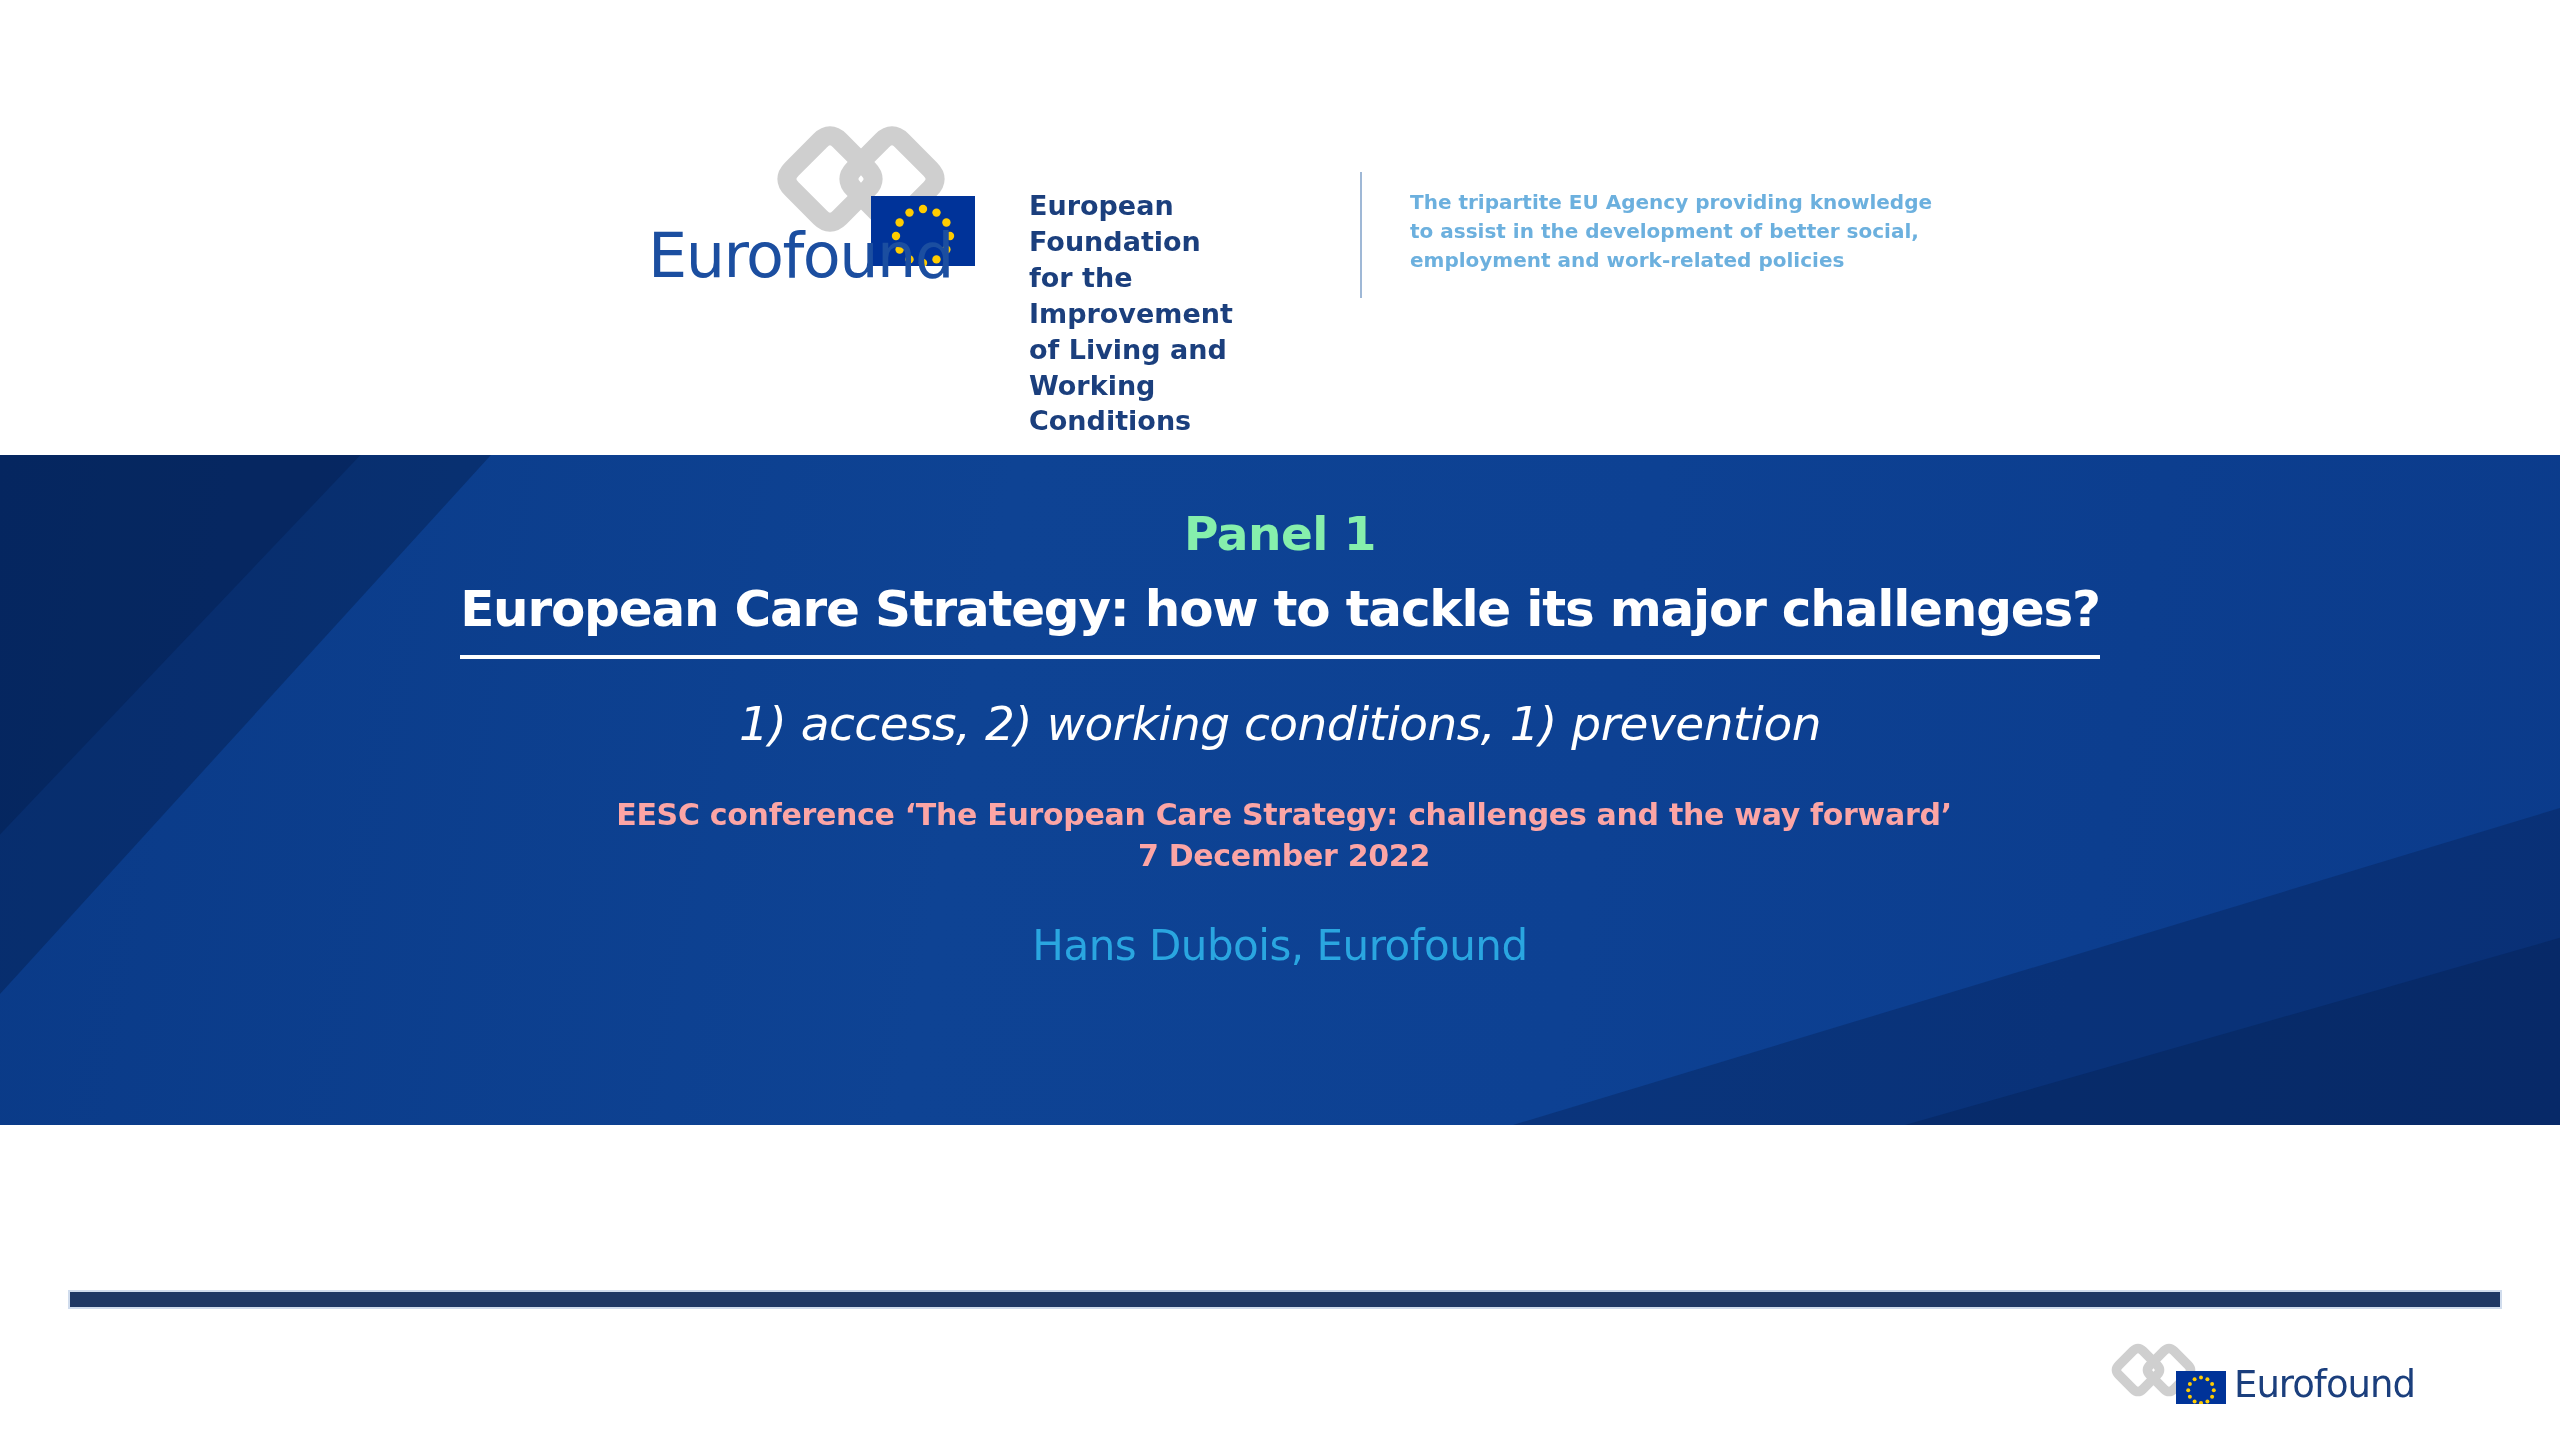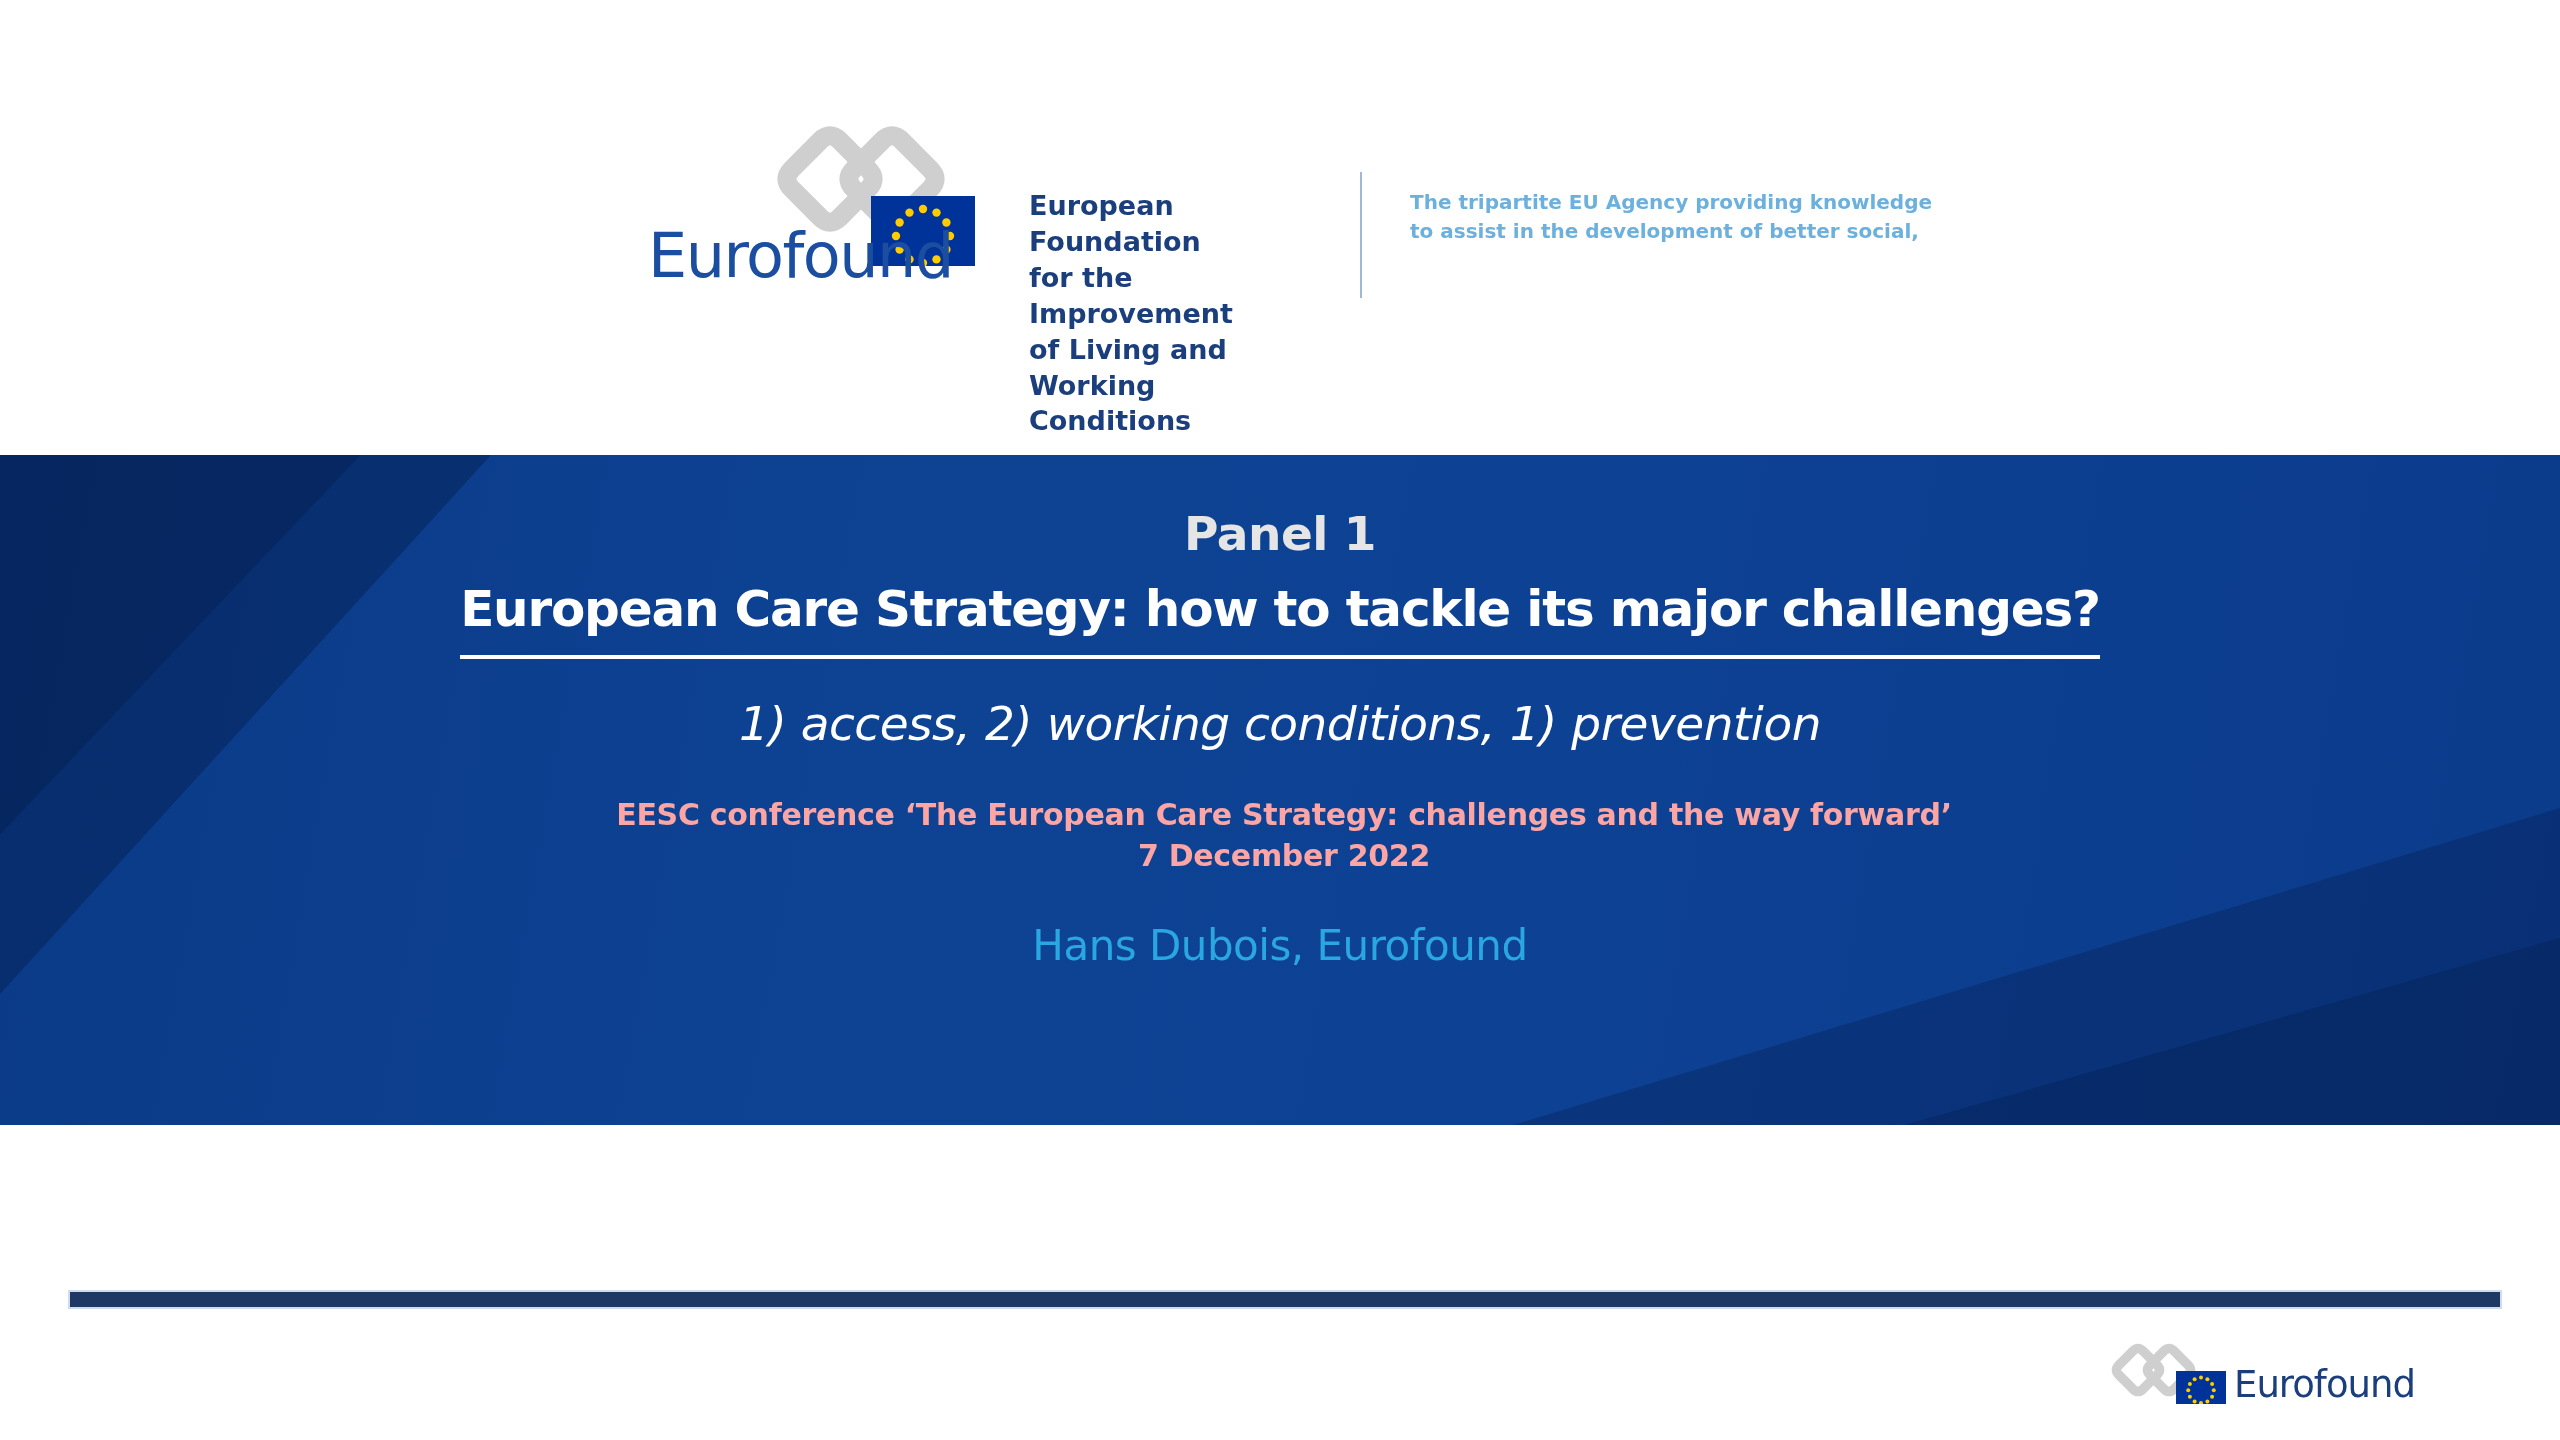--- a/index.html
+++ b/index.html
@@ -166,21 +166,21 @@
   }
 
   .panel-label {
     position: absolute;
     left: 0;
     right: 0;
     top: 55px;
     font-family: "DejaVu Sans", sans-serif;
     font-size: 47px;
     font-weight: 700;
-    color: #e5e5e5;
+    color: #86efac;
     letter-spacing: -0.5px;
     line-height: 1;
   }
 
   .main-title {
     position: absolute;
     left: 0;
     right: 0;
     top: 127px;
     font-family: "DejaVu Sans", sans-serif;
@@ -327,20 +327,21 @@
       <div>for the Improvement</div>
       <div>of Living and Working</div>
       <div>Conditions</div>
     </div>
 
     <div class="logo-divider"></div>
 
     <div class="tagline-secondary">
       <div>The tripartite EU Agency providing knowledge</div>
       <div>to assist in the development of better social,</div>
+      <div>employment and work-related policies</div>
     </div>
 
   </div>
 
   <div class="band">
     <div class="band-bg"></div>
     <div class="band-tri-tl"></div>
     <div class="band-tri-tl2"></div>
     <div class="band-tri-br"></div>
     <div class="band-tri-br2"></div>

